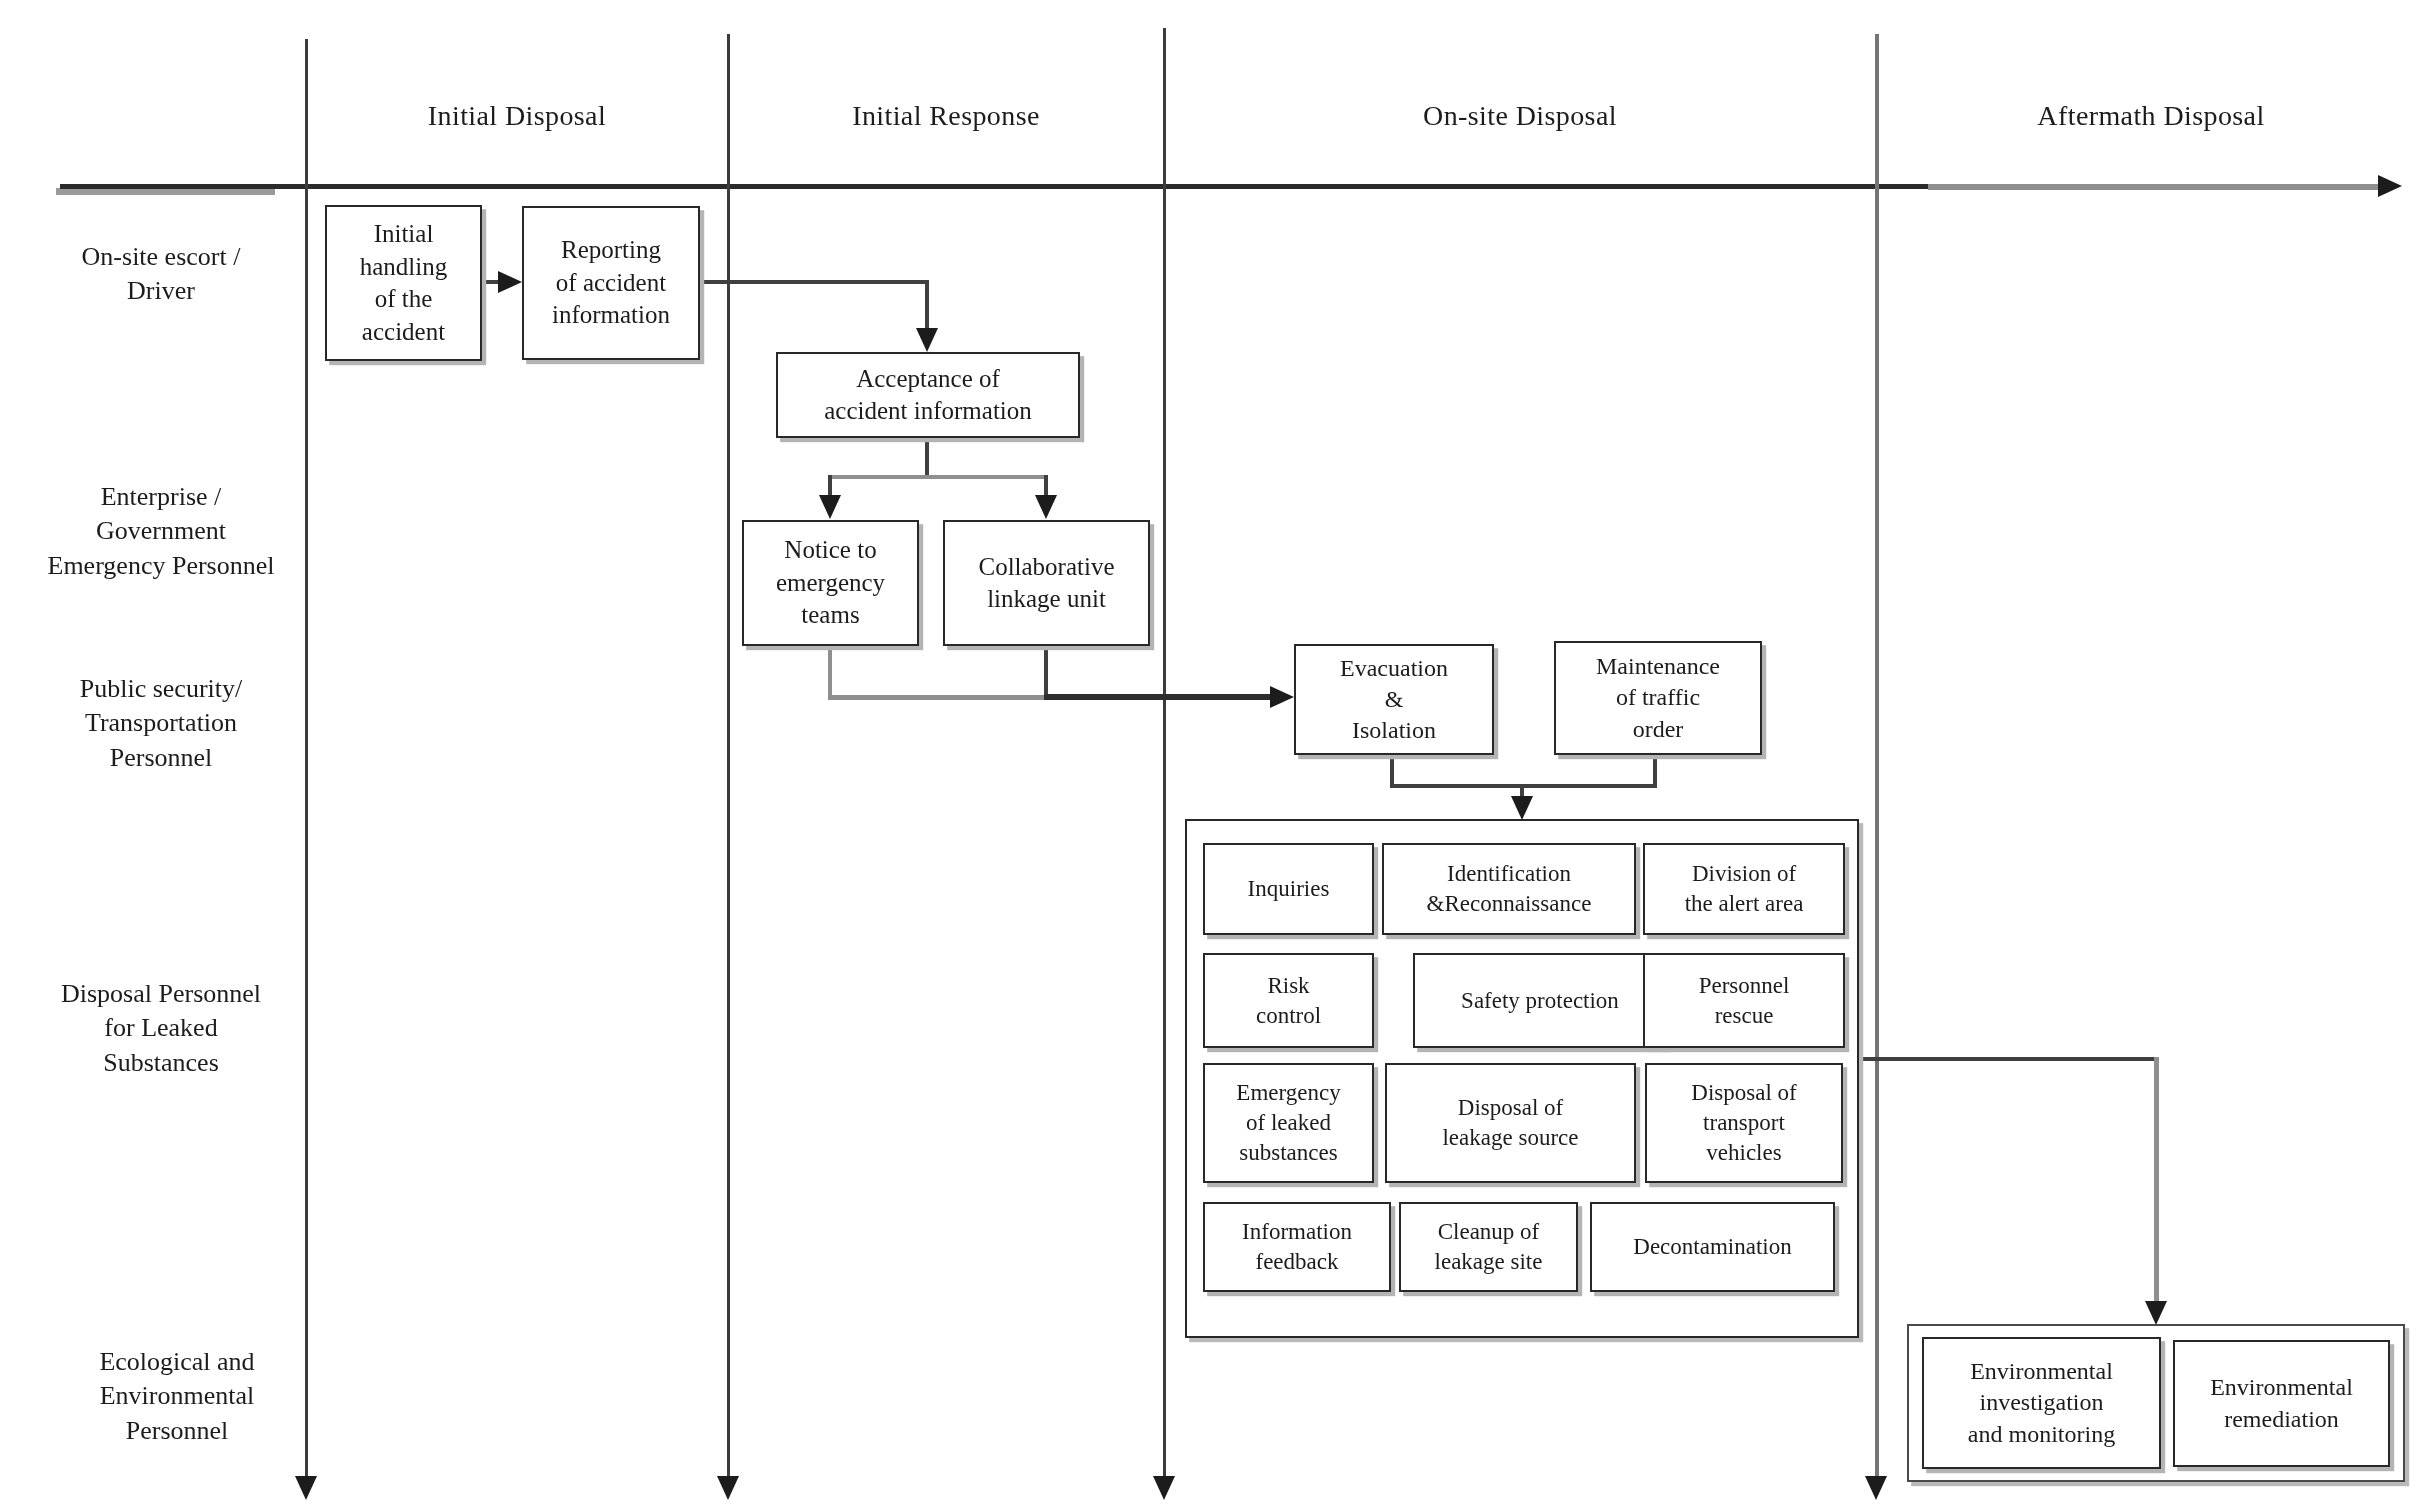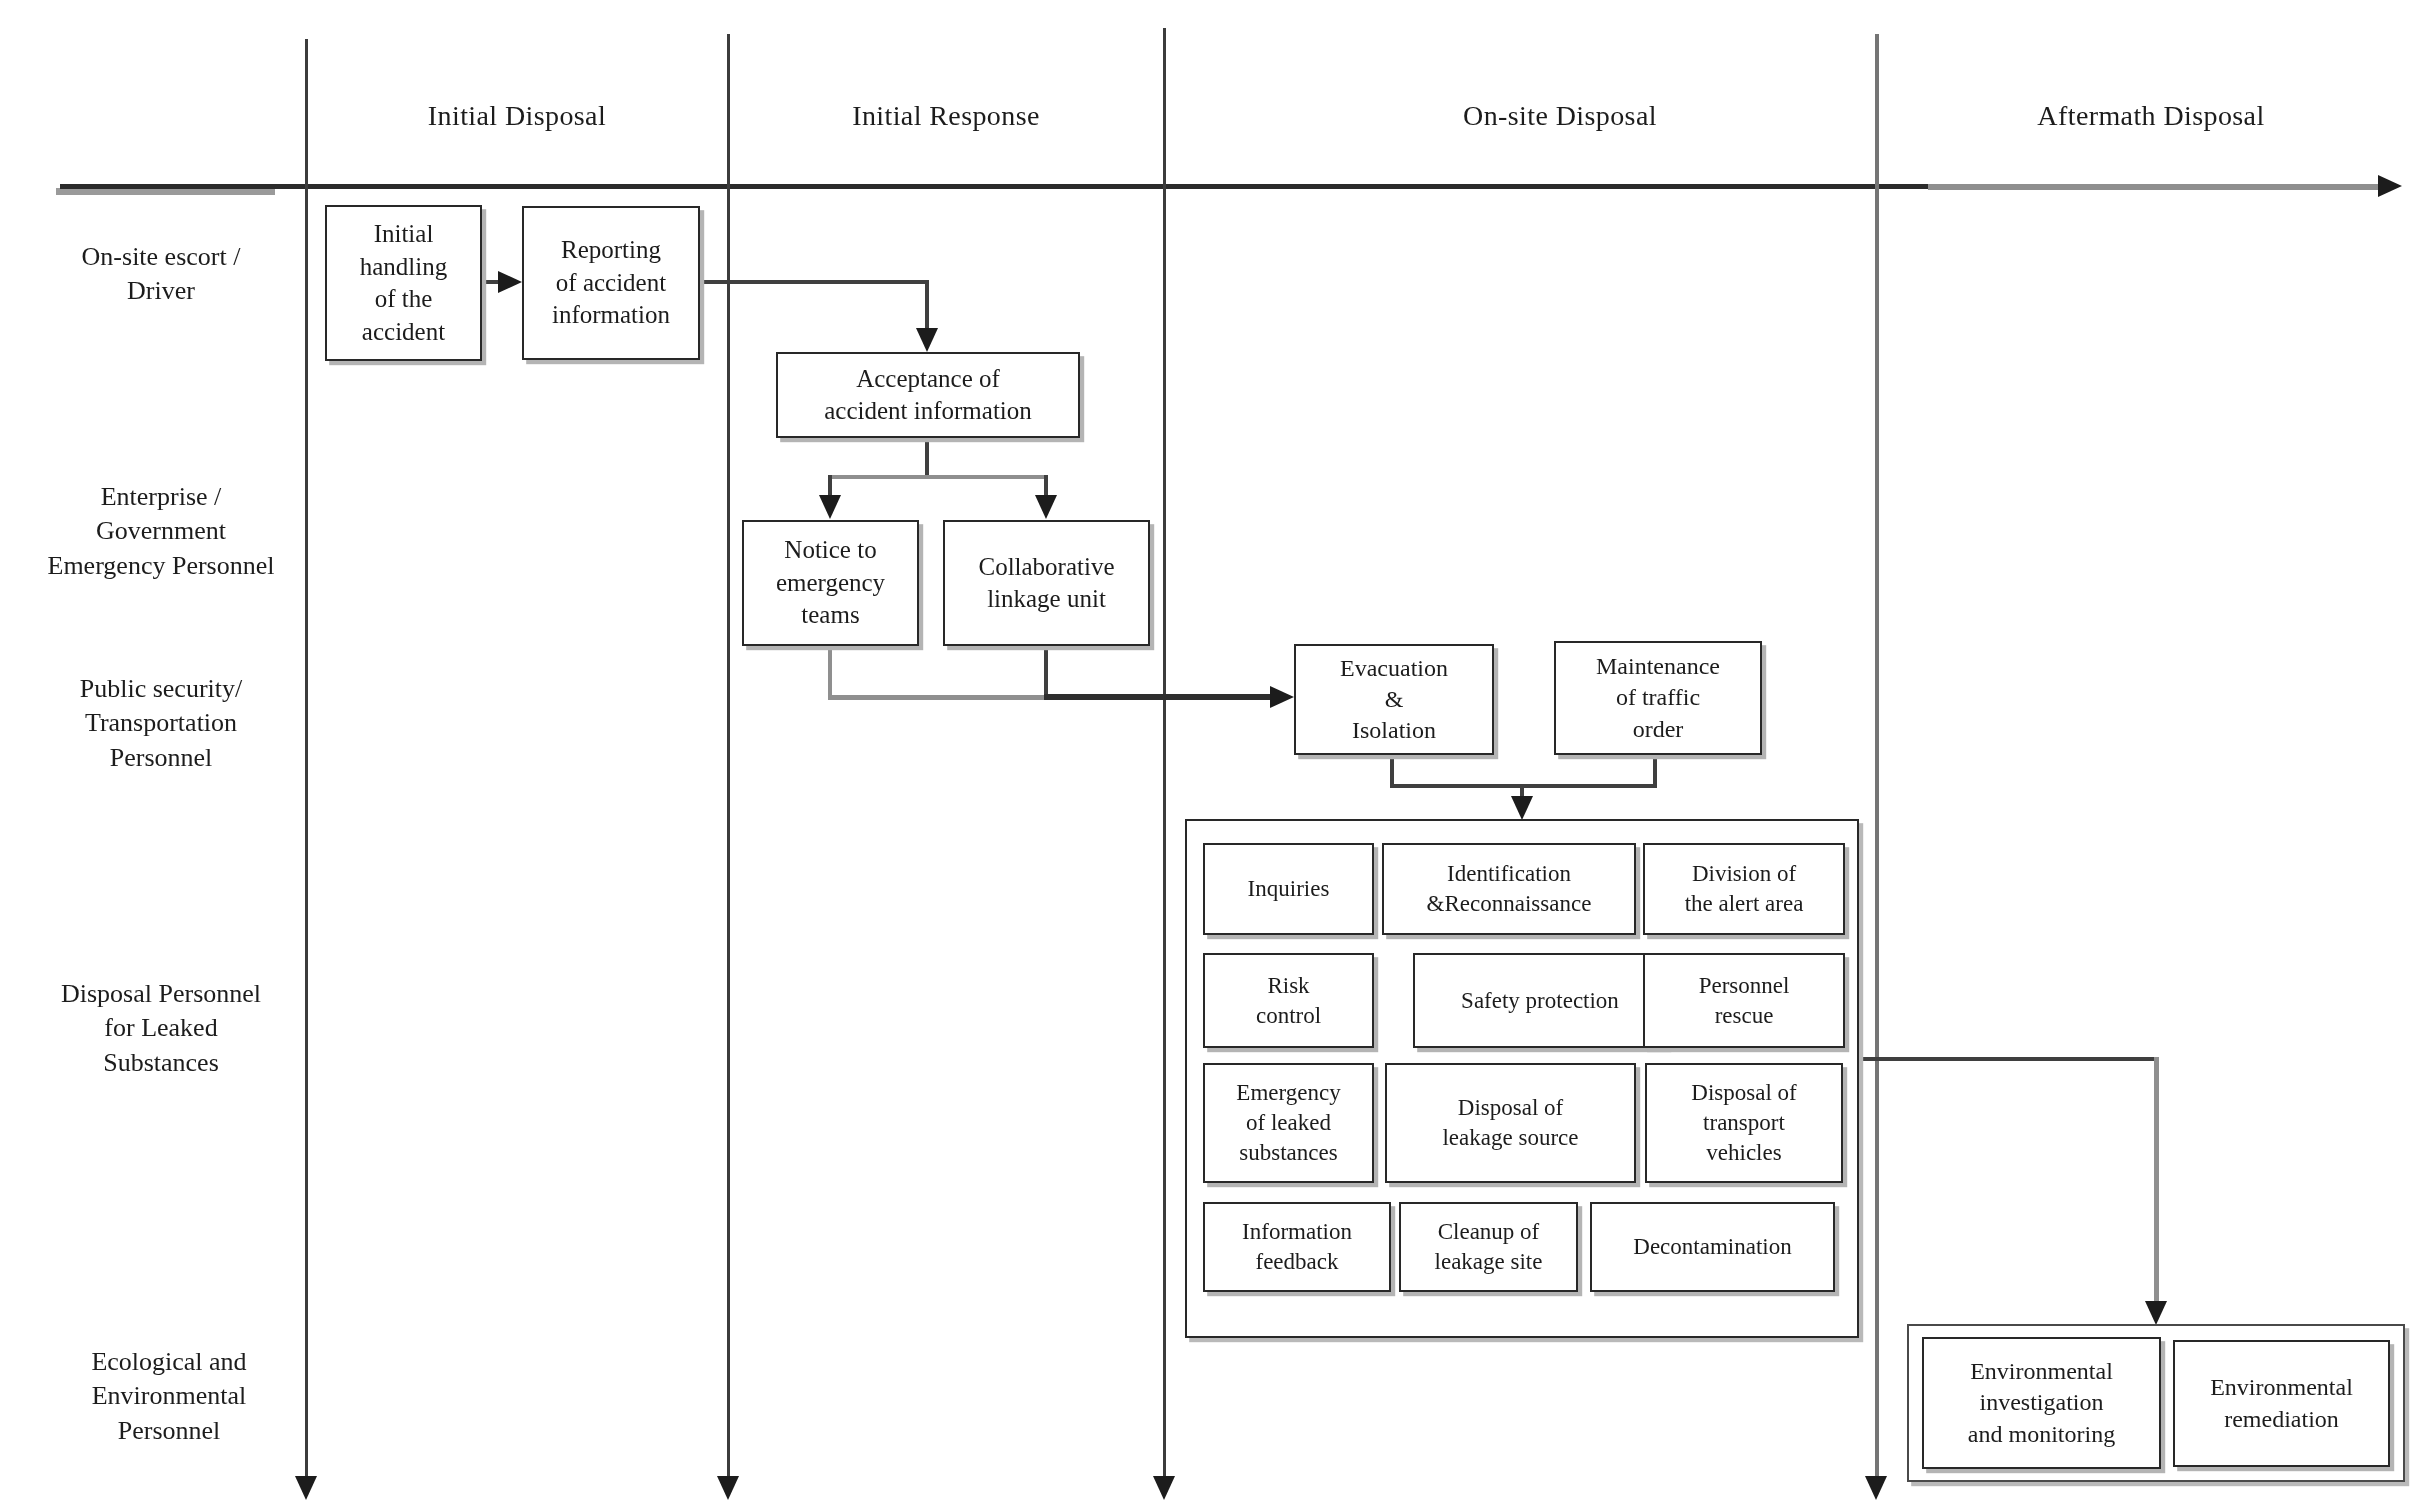--- a/index.html
+++ b/index.html
@@ -79,35 +79,35 @@
   <div class="divider" style="left:727px; top:34px; height:1443px;"></div>
   <div class="divider" style="left:1163px; top:28px; height:1449px;"></div>
   <div class="divider light" style="left:1875px; top:34px; height:1443px;"></div>
   <div class="arr-down" style="left:295px;  top:1476px;"></div>
   <div class="arr-down" style="left:717px; top:1476px;"></div>
   <div class="arr-down" style="left:1153px; top:1476px;"></div>
   <div class="arr-down" style="left:1865px; top:1476px;"></div>
 
   <div class="hdr" style="left:306px;  top:100px; width:422px;">Initial Disposal</div>
   <div class="hdr" style="left:728px; top:100px; width:436px;">Initial Response</div>
-  <div class="hdr" style="left:1164px; top:100px; width:712px;padding-left:40px;">On-site Disposal</div>
+  <div class="hdr" style="left:1164px; top:100px; width:712px;">On-site Disposal</div>
   <div class="hdr" style="left:1876px; top:100px; width:550px;">Aftermath Disposal</div>
 
   <div class="lane-label" style="left:0px; top:240px;  width:322px;">On-site escort /
 Driver</div>
   <div class="lane-label" style="left:0px; top:480px;  width:322px;">Enterprise /
 Government
 Emergency Personnel</div>
   <div class="lane-label" style="left:0px; top:672px;  width:322px;">Public security/
 Transportation
 Personnel</div>
   <div class="lane-label" style="left:0px; top:977px; width:322px;">Disposal Personnel
 for Leaked
 Substances</div>
-  <div class="lane-label" style="left:8px; top:1345px; width:322px;">Ecological and
+  <div class="lane-label" style="left:16px; top:1345px; width:322px;">Ecological and
 Environmental
 Personnel</div>
 
   <div class="line" style="left:485px; top:280px; width:19.6px; height:4.2px;"></div>
   <div class="arr-right" style="left:498px; top:271px;"></div>
 
   <div class="line" style="left:702px; top:280px; width:226px; height:4.2px;"></div>
   <div class="line" style="left:925px; top:280px; width:4.2px; height:49px;"></div>
   <div class="arr-down" style="left:916px; top:328px;"></div>
 

